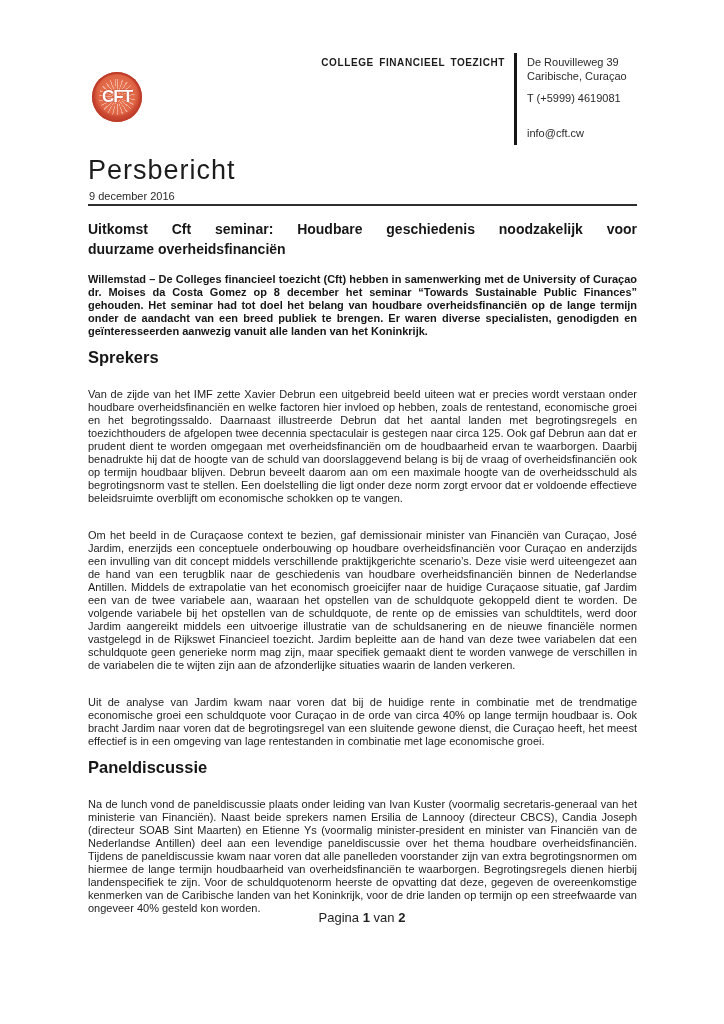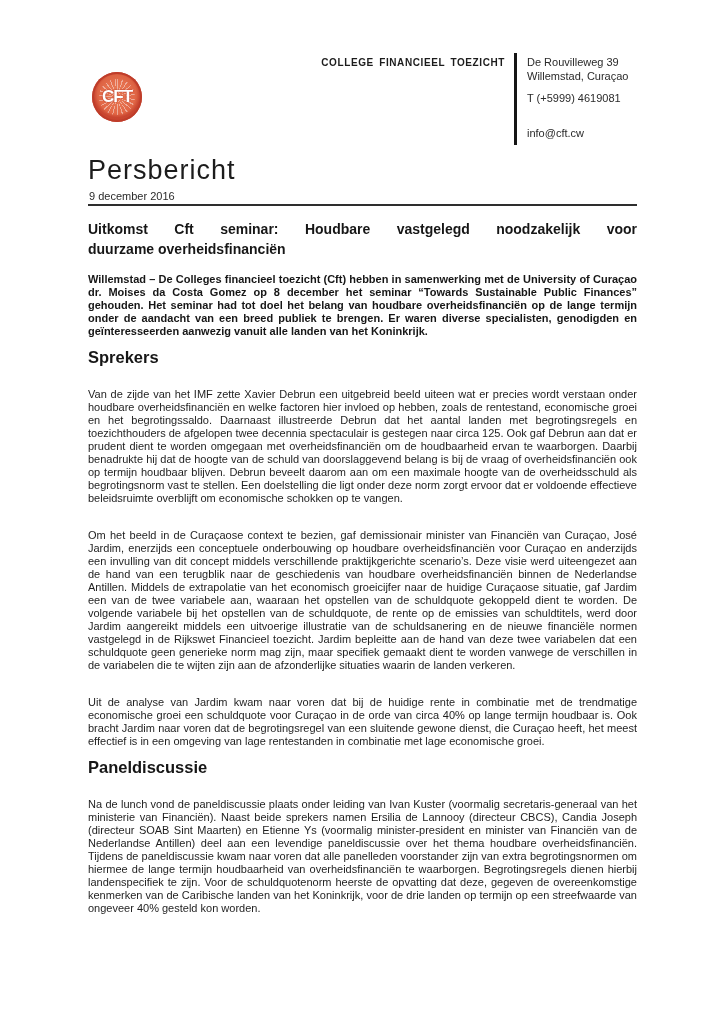--- a/index.html
+++ b/index.html
@@ -147,42 +147,48 @@
     <div class="logo-rays"></div>
     <div class="logo-text">CFT</div>
   </div>
 
   <div class="org-name">COLLEGE FINANCIEEL TOEZICHT</div>
 
   <div class="header-divider"></div>
 
   <div class="contact">
     <div>De Rouvilleweg 39</div>
-    <div>Willemstad, Curaçao</div>
+    <div>Caribische, Curaçao</div>
     <div class="phone">T (+5999) 4619081</div>
     <div class="email">info@cft.cw</div>
   </div>
 
   <div class="doc-type">Persbericht</div>
   <div class="doc-date">9 december 2016</div>
   <div class="head-rule"></div>
 
   <div class="body-col">
 
     <h1 class="article-title">
-      <span class="l1">Uitkomst Cft seminar: Houdbare vastgelegd noodzakelijk voor</span>
+      <span class="l1">Uitkomst Cft seminar: Houdbare geschiedenis noodzakelijk voor</span>
       <span class="l2">duurzame overheidsfinanciën</span>
     </h1>
 
     <p class="lead">Willemstad – De Colleges financieel toezicht (Cft) hebben in samenwerking met de University of Curaçao dr. Moises da Costa Gomez op 8 december het seminar “Towards Sustainable Public Finances” gehouden. Het seminar had tot doel het belang van houdbare overheidsfinanciën op de lange termijn onder de aandacht van een breed publiek te brengen. Er waren diverse specialisten, genodigden en geïnteresseerden aanwezig vanuit alle landen van het Koninkrijk.</p>
 
     <h2 class="section-heading">Sprekers</h2>
     <p class="para">Van de zijde van het IMF zette Xavier Debrun een uitgebreid beeld uiteen wat er precies wordt verstaan onder houdbare overheidsfinanciën en welke factoren hier invloed op hebben, zoals de rentestand, economische groei en het begrotingssaldo. Daarnaast illustreerde Debrun dat het aantal landen met begrotingsregels en toezichthouders de afgelopen twee decennia spectaculair is gestegen naar circa 125. Ook gaf Debrun aan dat er prudent dient te worden omgegaan met overheidsfinanciën om de houdbaarheid ervan te waarborgen. Daarbij benadrukte hij dat de hoogte van de schuld van doorslaggevend belang is bij de vraag of overheidsfinanciën ook op termijn houdbaar blijven. Debrun beveelt daarom aan om een maximale hoogte van de overheidsschuld als begrotingsnorm vast te stellen. Een doelstelling die ligt onder deze norm zorgt ervoor dat er voldoende effectieve beleidsruimte overblijft om economische schokken op te vangen.</p>
     <p class="para">Om het beeld in de Curaçaose context te bezien, gaf demissionair minister van Financiën van Curaçao, José Jardim, enerzijds een conceptuele onderbouwing op houdbare overheidsfinanciën voor Curaçao en anderzijds een invulling van dit concept middels verschillende praktijkgerichte scenario’s. Deze visie werd uiteengezet aan de hand van een terugblik naar de geschiedenis van houdbare overheidsfinanciën binnen de Nederlandse Antillen. Middels de extrapolatie van het economisch groeicijfer naar de huidige Curaçaose situatie, gaf Jardim een van de twee variabele aan, waaraan het opstellen van de schuldquote gekoppeld dient te worden. De volgende variabele bij het opstellen van de schuldquote, de rente op de emissies van schuldtitels, werd door Jardim aangereikt middels een uitvoerige illustratie van de schuldsanering en de nieuwe financiële normen vastgelegd in de Rijkswet Financieel toezicht. Jardim bepleitte aan de hand van deze twee variabelen dat een schuldquote geen generieke norm mag zijn, maar specifiek gemaakt dient te worden vanwege de verschillen in de variabelen die te wijten zijn aan de afzonderlijke situaties waarin de landen verkeren.</p>
     <p class="para">Uit de analyse van Jardim kwam naar voren dat bij de huidige rente in combinatie met de trendmatige economische groei een schuldquote voor Curaçao in de orde van circa 40% op lange termijn houdbaar is. Ook bracht Jardim naar voren dat de begrotingsregel van een sluitende gewone dienst, die Curaçao heeft, het meest effectief is in een omgeving van lage rentestanden in combinatie met lage economische groei.</p>
 
     <h2 class="section-heading">Paneldiscussie</h2>
     <p class="para">Na de lunch vond de paneldiscussie plaats onder leiding van Ivan Kuster (voormalig secretaris-generaal van het ministerie van Financiën). Naast beide sprekers namen Ersilia de Lannooy (directeur CBCS), Candia Joseph (directeur SOAB Sint Maarten) en Etienne Ys (voormalig minister-president en minister van Financiën van de Nederlandse Antillen) deel aan een levendige paneldiscussie over het thema houdbare overheidsfinanciën. Tijdens de paneldiscussie kwam naar voren dat alle panelleden voorstander zijn van extra begrotingsnormen om hiermee de lange termijn houdbaarheid van overheidsfinanciën te waarborgen. Begrotingsregels dienen hierbij landenspecifiek te zijn. Voor de schuldquotenorm heerste de opvatting dat deze, gegeven de overeenkomstige kenmerken van de Caribische landen van het Koninkrijk, voor de drie landen op termijn op een streefwaarde van ongeveer 40% gesteld kon worden.</p>
 
   </div>
 
+  <div class="page-footer">
+    <span>Pagina</span>
+    <span class="num">1</span>
+    <span>van</span>
+    <span class="num">2</span>
+  </div>
 
 </div>
 
 </body></html>

